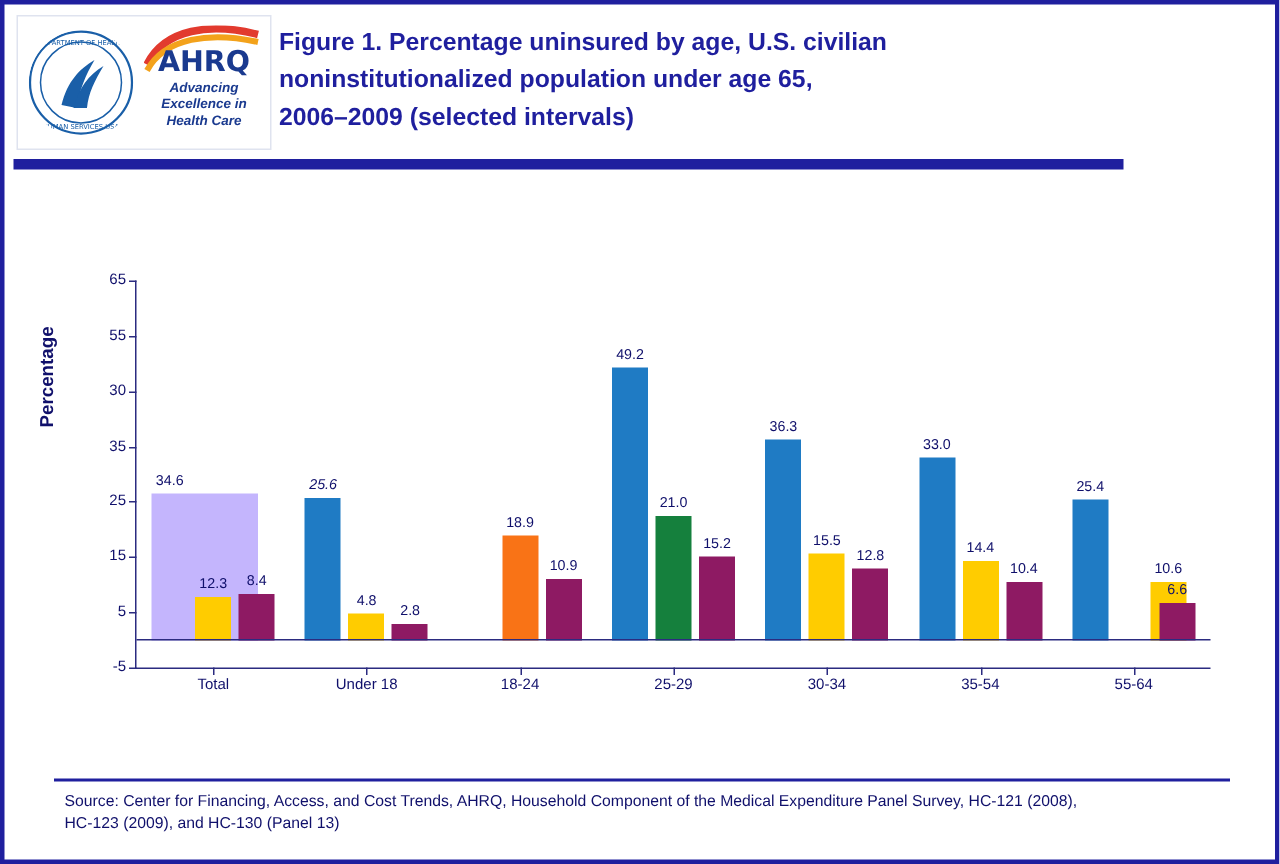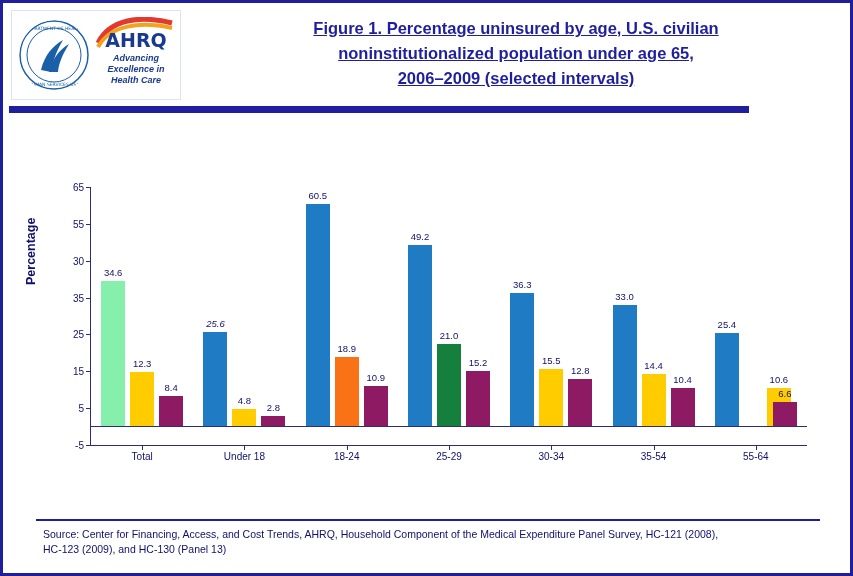--- a/index.html
+++ b/index.html
@@ -67,26 +67,25 @@
     font-weight: bold;
     font-style: italic;
     color: #1a3a8f;
     line-height: 11px;
   }
   #title {
     position: absolute;
     left: 180px;
     top: 10px;
     width: 660px;
-    text-align: center;
+    text-align: left;
     font-size: 16.5px;
     font-weight: bold;
     color: #1f1f9e;
     line-height: 25px;
-    text-decoration: underline;
   }
   #header-rule {
     position: absolute;
     left: 3px;
     top: 100px;
     width: 740px;
     height: 7px;
     background: #1f1f9e;
   }
   
@@ -289,24 +288,24 @@
         </div>
         <div style="position: absolute; left: 0px; bottom: 221.143px; width: 0px; height: 0px;">
           <div class="ytick-mark"></div>
           <div class="ytick">55</div>
         </div>
         <div style="position: absolute; left: 0px; bottom: 258px; width: 0px; height: 0px;">
           <div class="ytick-mark"></div>
           <div class="ytick">65</div>
         </div>
         <div class="group" style="left: 10.1429px; width: 82px;">
-          <div class="bar" style="left: 0px; height: 146px; bottom: 18.4286px; background: #86efac;">
+          <div class="bar" style="left: 0px; height: 98px; bottom: 18.4286px; background: #c4b5fd; padding-left: 47px;">
             <div class="bar-label" style="bottom: 100%; margin-bottom: 3px;">34.6</div>
           </div>
-          <div class="bar" style="left: 29px; height: 55px; bottom: 18.4286px; background: rgb(255, 204, 0);">
+          <div class="bar" style="left: 29px; height: 29px; bottom: 18.4286px; background: rgb(255, 204, 0);">
             <div class="bar-label" style="bottom: 100%; margin-bottom: 3px;">12.3</div>
           </div>
           <div class="bar" style="left: 58px; height: 30.96px; bottom: 18.4286px; background: rgb(142, 26, 99);">
             <div class="bar-label" style="bottom: 100%; margin-bottom: 3px;">8.4</div>
           </div>
         </div>
         <div class="xtick-mark" style="left: 51.1429px; top: 258px;"></div>
         <div class="xtick-label" style="left: -8.85714px;">Total</div>
         <div class="group" style="left: 112.429px; width: 82px;">
           <div class="bar" style="left: 0px; height: 94.3543px; bottom: 18.4286px; background: rgb(31, 123, 196); font-style: italic;">
@@ -315,23 +314,20 @@
           <div class="bar" style="left: 29px; height: 17.6914px; bottom: 18.4286px; background: rgb(255, 204, 0);">
             <div class="bar-label" style="bottom: 100%; margin-bottom: 3px;">4.8</div>
           </div>
           <div class="bar" style="left: 58px; height: 10.32px; bottom: 18.4286px; background: rgb(142, 26, 99);">
             <div class="bar-label" style="bottom: 100%; margin-bottom: 3px;">2.8</div>
           </div>
         </div>
         <div class="xtick-mark" style="left: 153.429px; top: 258px;"></div>
         <div class="xtick-label" style="left: 93.4286px;">Under 18</div>
         <div class="group" style="left: 214.714px; width: 82px;">
-          <div class="bar" style="left: 0px; height: 222.986px; bottom: 18.4286px; background: rgb(31, 123, 196);">
-            <div class="bar-label" style="bottom: 100%; margin-bottom: 3px;">60.5</div>
-          </div>
           <div class="bar" style="left: 29px; height: 69.66px; bottom: 18.4286px; background: #f97316;">
             <div class="bar-label" style="bottom: 100%; margin-bottom: 3px;">18.9</div>
           </div>
           <div class="bar" style="left: 58px; height: 40.1743px; bottom: 18.4286px; background: rgb(142, 26, 99);">
             <div class="bar-label" style="bottom: 100%; margin-bottom: 3px;">10.9</div>
           </div>
         </div>
         <div class="xtick-mark" style="left: 255.714px; top: 258px;"></div>
         <div class="xtick-label" style="left: 195.714px;">18-24</div>
         <div class="group" style="left: 317px; width: 82px;">

